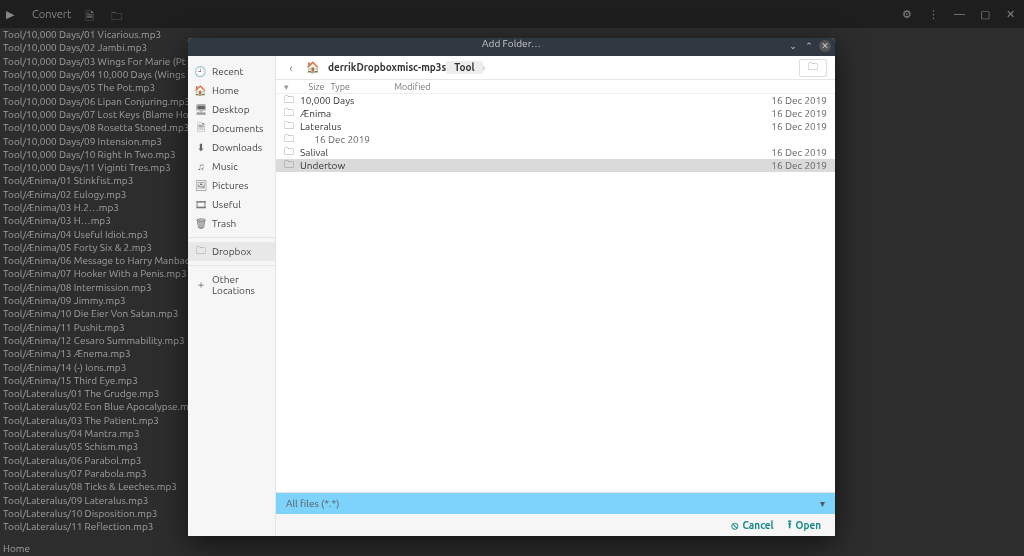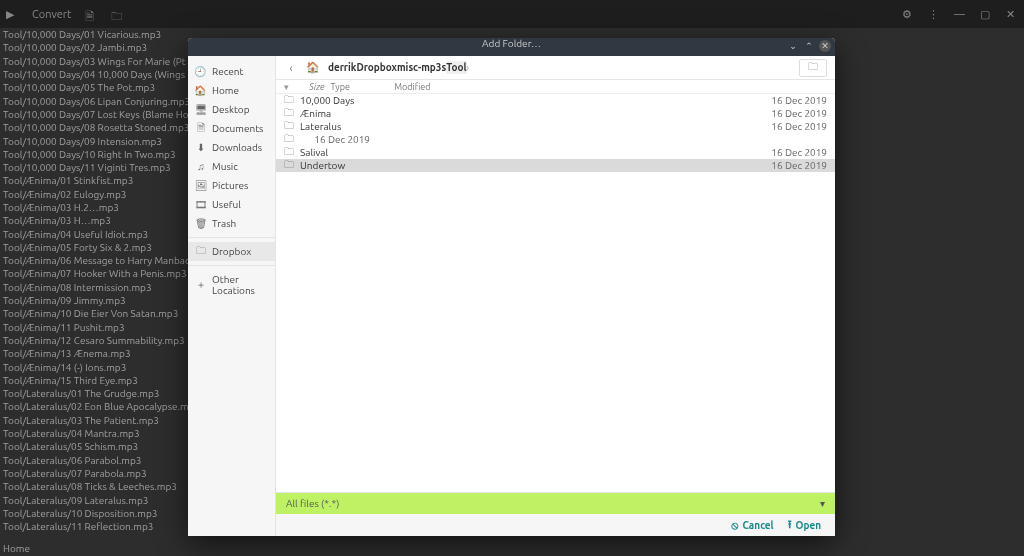--- a/index.html
+++ b/index.html
@@ -30,38 +30,38 @@
 .side-item { display: flex; align-items: center; gap: 6px; padding: 4px 8px; font-size: 10px; color: #444; cursor: pointer; }
 .side-item.active { background: #e8e8e8; }
 .side-item .sico { width: 10px; height: 10px; display: flex; align-items: center; justify-content: center; font-size: 10px; color: #666; }
 .side-sep { height: 1px; background: #e4e4e4; margin: 4px 0; }
 
 .main { flex: 1; display: flex; flex-direction: column; background: #fff; }
 .path-bar { height: 24px; display: flex; align-items: center; gap: 8px; padding: 0 8px; border-bottom: 1px solid #e6e6e6; }
 .path-bar .nav-btn { width: 14px; text-align: center; color: #777; }
 .crumbs { display: flex; align-items: center; font-size: 10px; }
 .crumbs .crumb { color: #333; font-weight: 600; cursor: pointer; }
-.crumbs .crumb.last { background: #eee; padding: 1px 0; border-radius: 2px; }
+.crumbs .crumb.last { background: #eee; padding: 1px 8px; border-radius: 2px; }
 .crumbs .lastnav { color: #999; font-size: 9px; }
 .new-folder { margin-left: auto; width: 28px; height: 18px; border: 1px solid #ddd; border-radius: 2px; display: flex; align-items: center; justify-content: center; font-size: 10px; color: #666; }
 
 .col-head { height: 14px; display: flex; align-items: center; font-size: 9px; color: #777; border-bottom: 1px solid #eee; padding: 0 8px; }
 .col-head .c-name { flex: 1; }
-.col-head .c-size { width: 36px; text-align: right; font-style: italic; }
+.col-head .c-size { width: 36px; text-align: right; }
 .col-head .c-type { width: 36px; text-align: left; padding-left: 6px; }
 .col-head .c-mod  { width: 70px; text-align: right; }
 
 .file-rows { flex: 1; overflow: auto; }
 .file-row { height: 13px; display: flex; align-items: center; padding: 0 8px; font-size: 10px; color: #333; cursor: pointer; }
 .file-row .fico { width: 12px; margin-right: 4px; color: #555; font-size: 10px; }
 .file-row .fname { flex: 1; }
 .file-row .fmod { width: 70px; text-align: right; color: #666; }
 .file-row.sel { background: #dadada; }
 
-.filter-bar { height: 22px; border-top: 1px solid #e4e4e4; background: #bef264; display: flex; align-items: center; padding: 0 10px; font-size: 10px; color: #555; }
+.filter-bar { height: 22px; border-top: 1px solid #e4e4e4; background: #7dd3fc; display: flex; align-items: center; padding: 0 10px; font-size: 10px; color: #555; }
 .filter-bar .caret { margin-left: auto; }
 
 .action-bar { height: 22px; background: #f6f6f6; display: flex; align-items: center; justify-content: flex-end; gap: 14px; padding: 0 14px; font-size: 10px; }
 .action-bar .act { display: flex; align-items: center; gap: 4px; color: #168a8a; cursor: pointer; font-weight: 600; }
 .action-bar .act.cancel { color: #168a8a; }
 .action-bar .aico { font-size: 11px; }
 </style>
 </head>
 <body>
 

